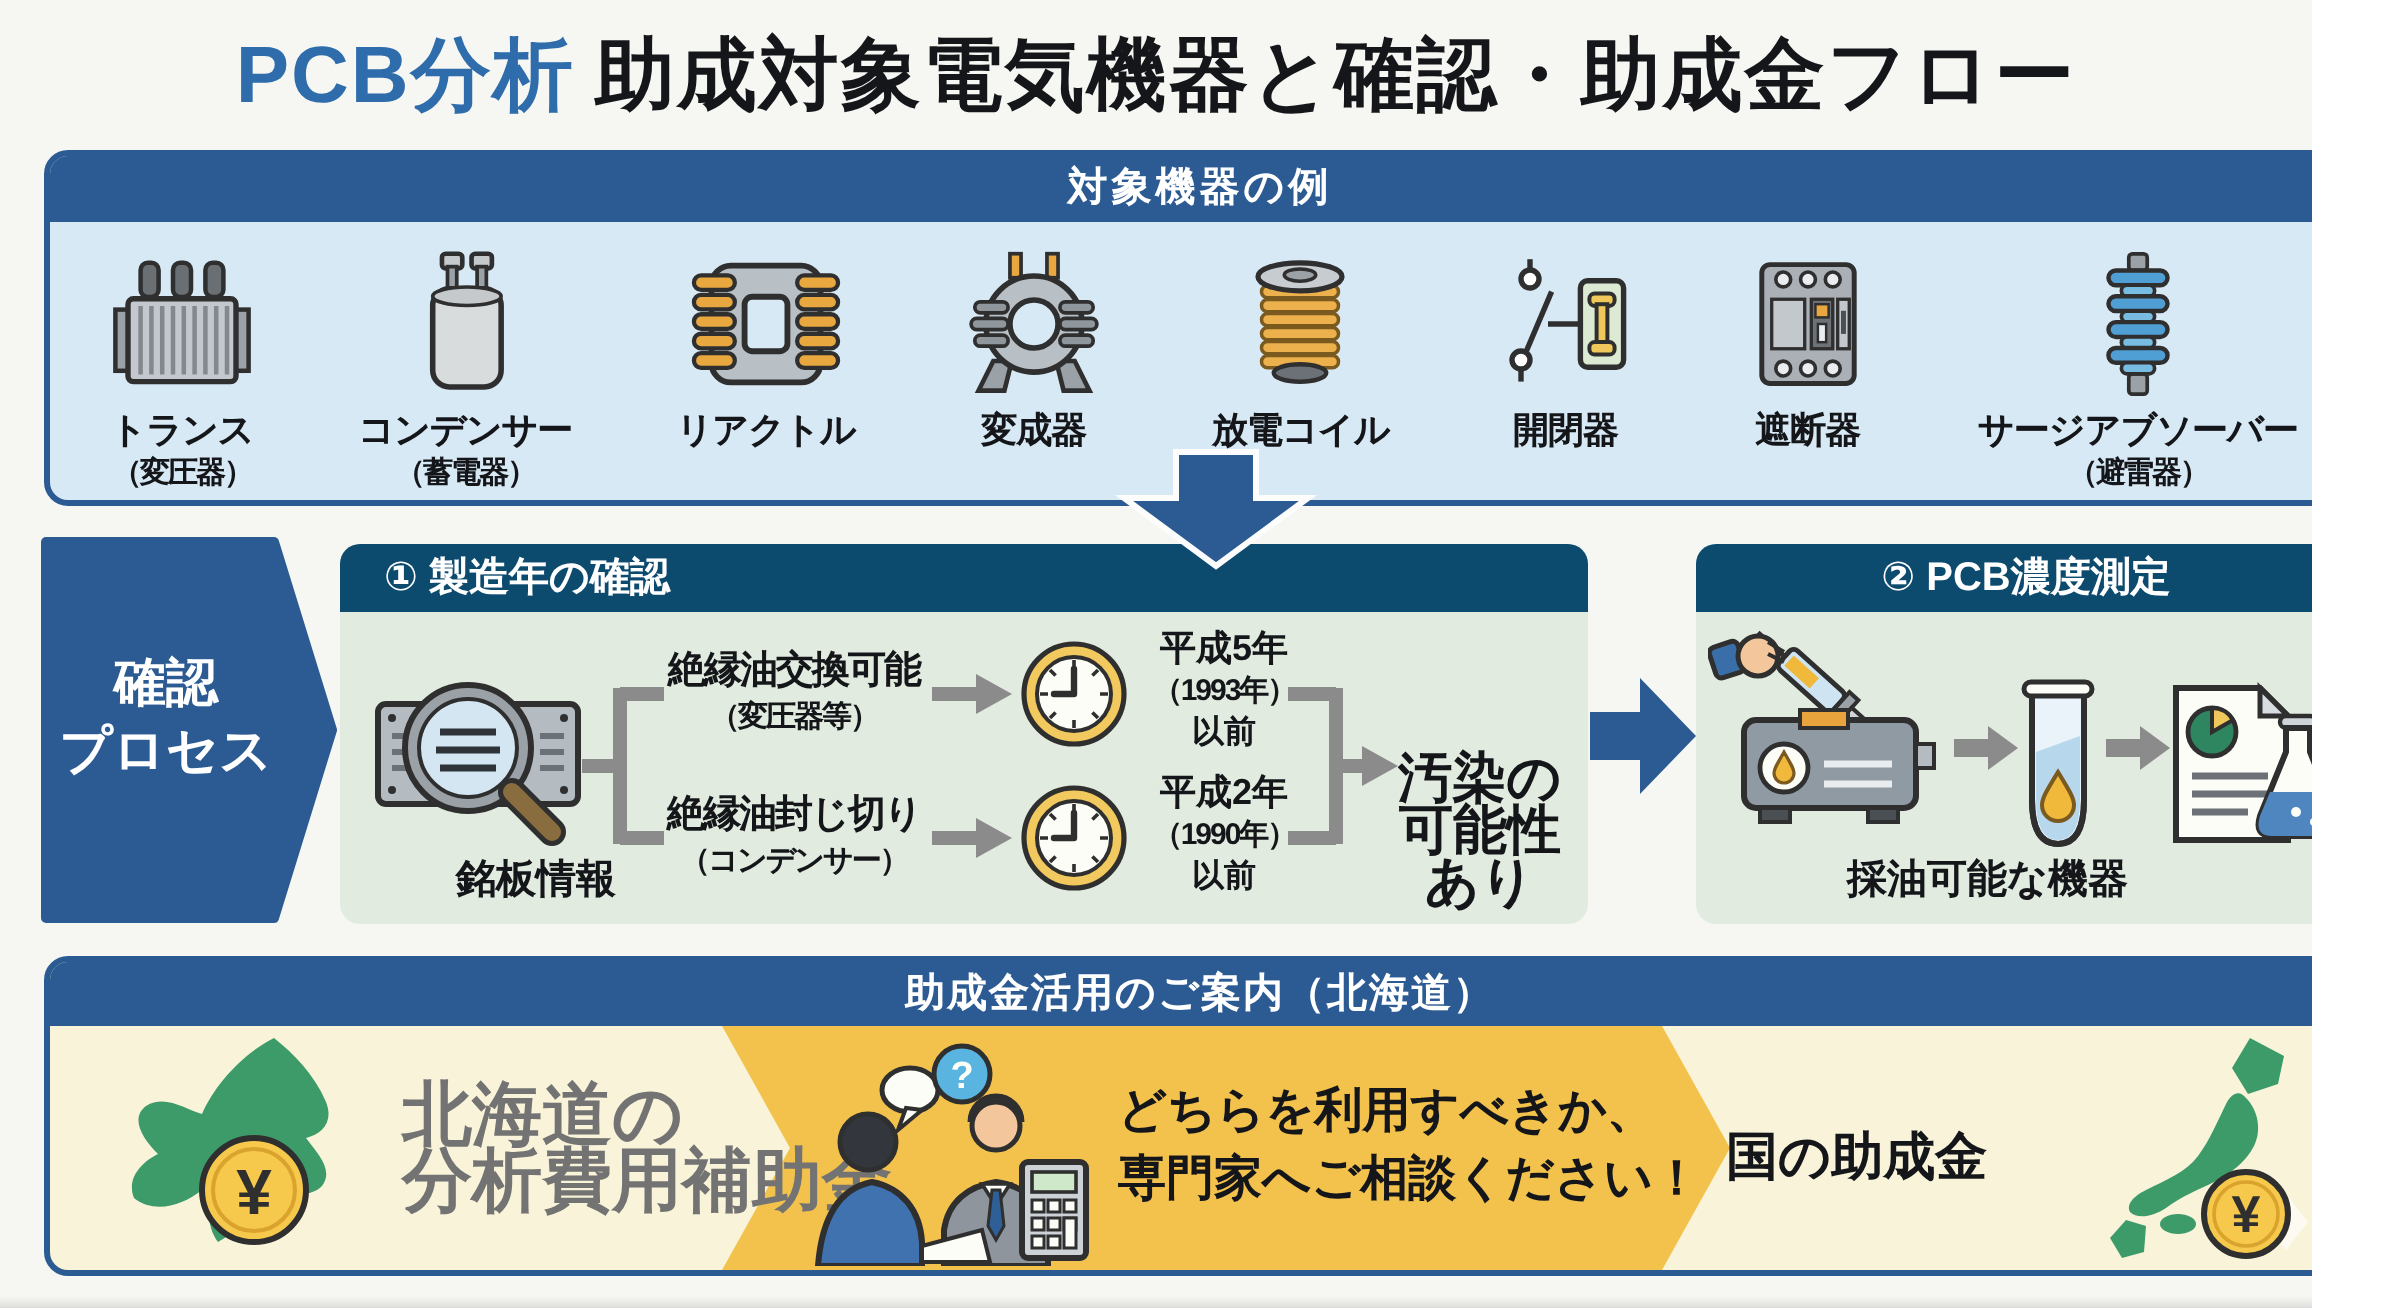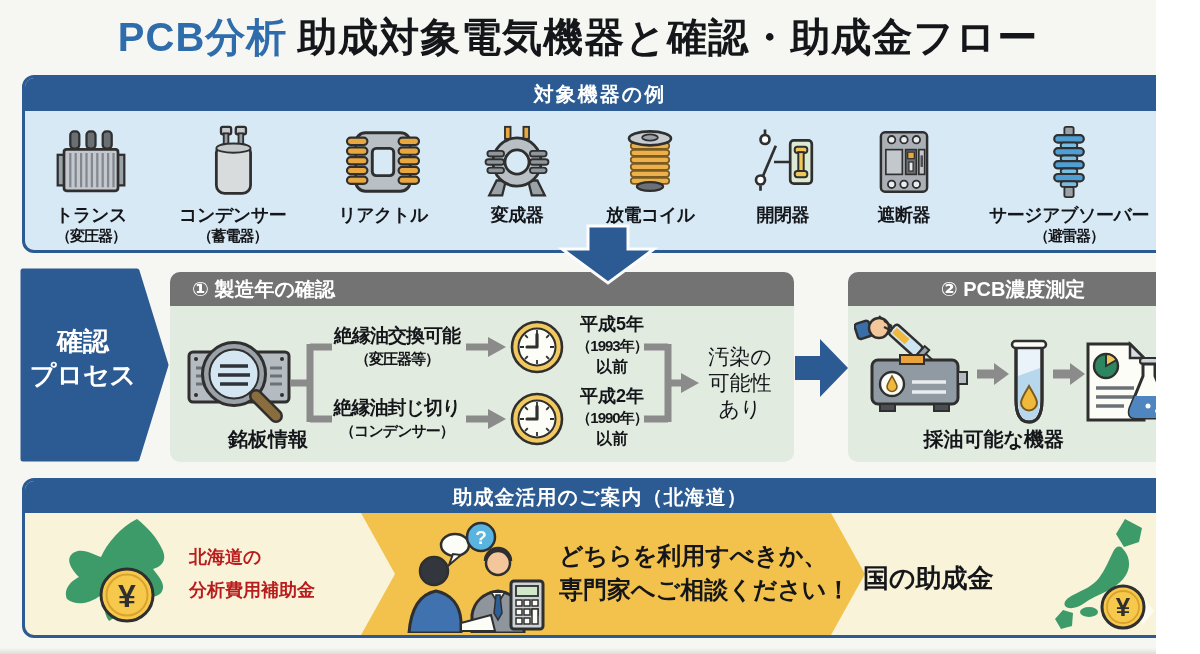--- a/index.html
+++ b/index.html
@@ -24,47 +24,47 @@
 
   
   .down-arrow{position:absolute;left:552px;top:224px;z-index:6;}
   .right-arrow{position:absolute;left:794px;top:336px;z-index:5;}
 
   
   .side-arrow{position:absolute;left:20px;top:268px;}
   .side-arrow-label{position:absolute;left:24px;top:324px;width:118px;text-align:center;
                     color:#fff;font-size:26px;font-weight:bold;line-height:34px;z-index:2;}
   .pbox{position:absolute;background:#e2ebdf;border-radius:10px;overflow:hidden;}
-  .pbox-header{height:34px;background:#737373;color:#fff;font-size:20px;font-weight:bold;line-height:34px;}
+  .pbox-header{height:34px;background:#0c4a6e;color:#fff;font-size:20px;font-weight:bold;line-height:34px;}
   #box1{left:170px;top:272px;width:624px;height:190px;}
   #box1 .pbox-header{padding-left:22px;}
   #box2{left:848px;top:272px;width:330px;height:190px;}
   #box2 .pbox-header{text-align:center;}
   .abs{position:absolute;}
   .b1lines{position:absolute;left:0;top:0;width:624px;height:190px;pointer-events:none;}
   .branch{width:138px;text-align:center;line-height:23px;color:#14161a;}
   .branch .l1{font-size:19px;font-weight:bold;letter-spacing:-1px;white-space:nowrap;}
   .branch .l2{font-size:15px;font-weight:bold;letter-spacing:-1px;white-space:nowrap;}
   .yearblk{width:92px;text-align:center;line-height:21px;color:#14161a;font-weight:bold;}
   .yearblk .era{font-size:18px;}
   .yearblk .yr{font-size:15px;letter-spacing:-1px;}
   .yearblk .sfx{font-size:16px;}
-  .resultblk{width:96px;text-align:center;font-size:21px;font-weight:normal;line-height:26px;color:#14161a;}
+  .resultblk{width:96px;text-align:center;font-size:27px;font-weight:bold;line-height:26px;color:#14161a;margin-top:32px;}
   .icon-caption{font-size:20px;font-weight:bold;color:#14161a;text-align:right;}
 
   
   .subsidy-box{position:absolute;left:22px;top:478px;width:1150px;height:154px;
                background:#f9f4d9;border:3px solid #2b5b92;border-radius:12px;overflow:hidden;}
   .subsidy-header{height:32px;background:#2b5b92;color:#fff;text-align:center;
                   font-size:20px;font-weight:bold;line-height:32px;letter-spacing:1px;}
   .chevron{position:absolute;left:336px;top:32px;width:504px;height:122px;background:#f3c24d;
            -webkit-clip-path:polygon(0 0,470px 0,504px 50%,470px 100%,0 100%,34px 50%);
            clip-path:polygon(0 0,470px 0,504px 50%,470px 100%,0 100%,34px 50%);}
-  .sub-left-text{position:absolute;left:164px;top:60px;font-size:18px;font-weight:bold;
-                 line-height:33px;color:#b91c1c;white-space:nowrap;}
+  .sub-left-text{position:absolute;left:176px;top:60px;font-size:35px;font-weight:bold;
+                 line-height:33px;color:#737373;white-space:nowrap;}
   .sub-mid-text{position:absolute;left:534px;top:58px;font-size:24px;font-weight:bold;
                 line-height:34px;color:#14161a;white-space:nowrap;z-index:2;}
   .sub-right-text{position:absolute;left:838px;top:80px;font-size:26px;font-weight:bold;
                   color:#14161a;white-space:nowrap;}
   .bottom-edge{position:absolute;left:0;bottom:0;width:100%;height:6px;
                background:linear-gradient(rgba(0,0,0,0),rgba(0,0,0,0.10));}
 </style>
 </head>
 <body>
 

